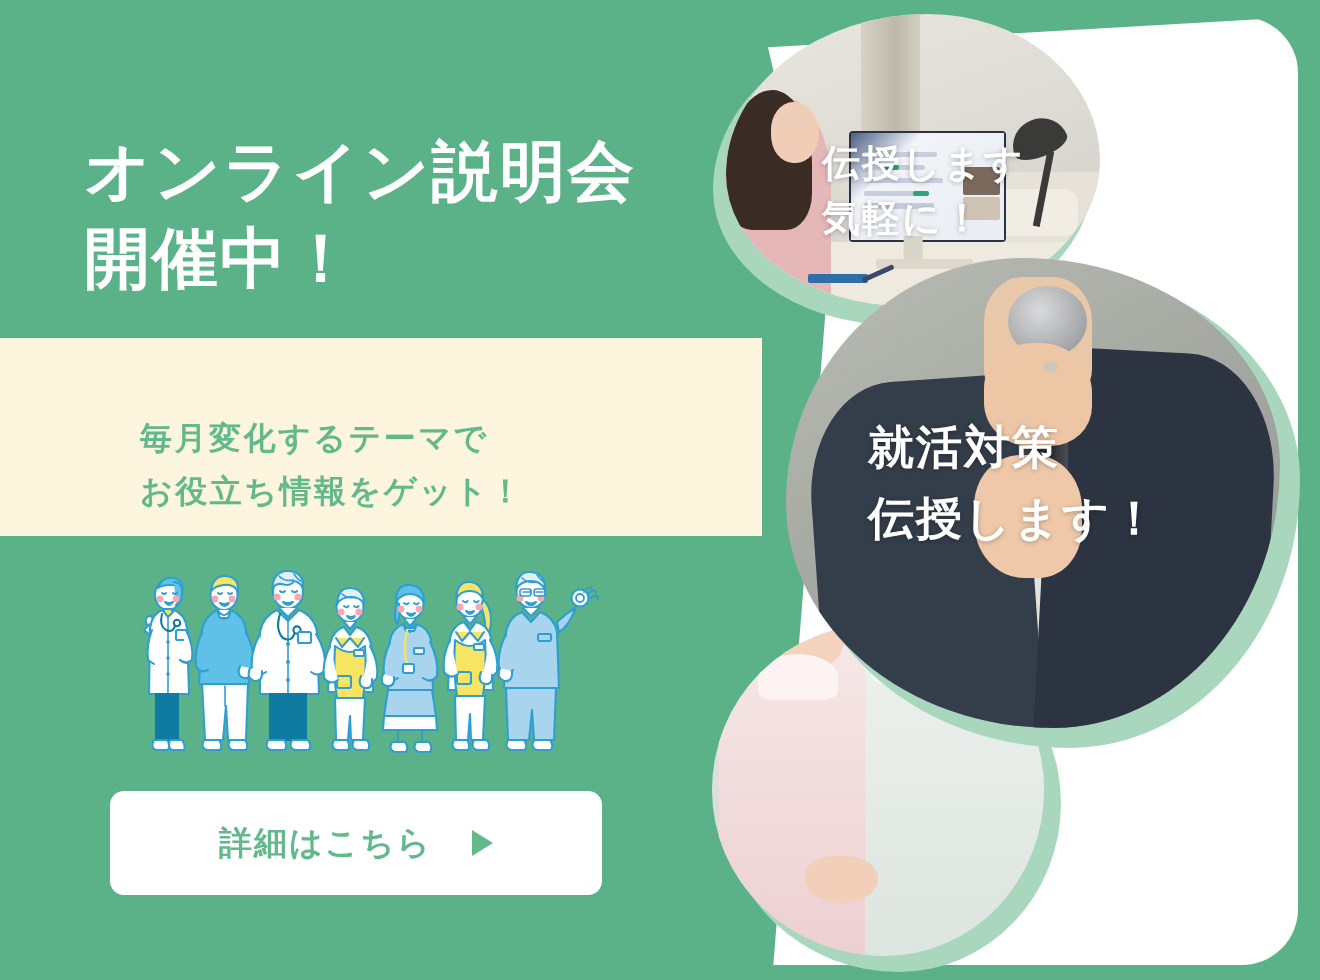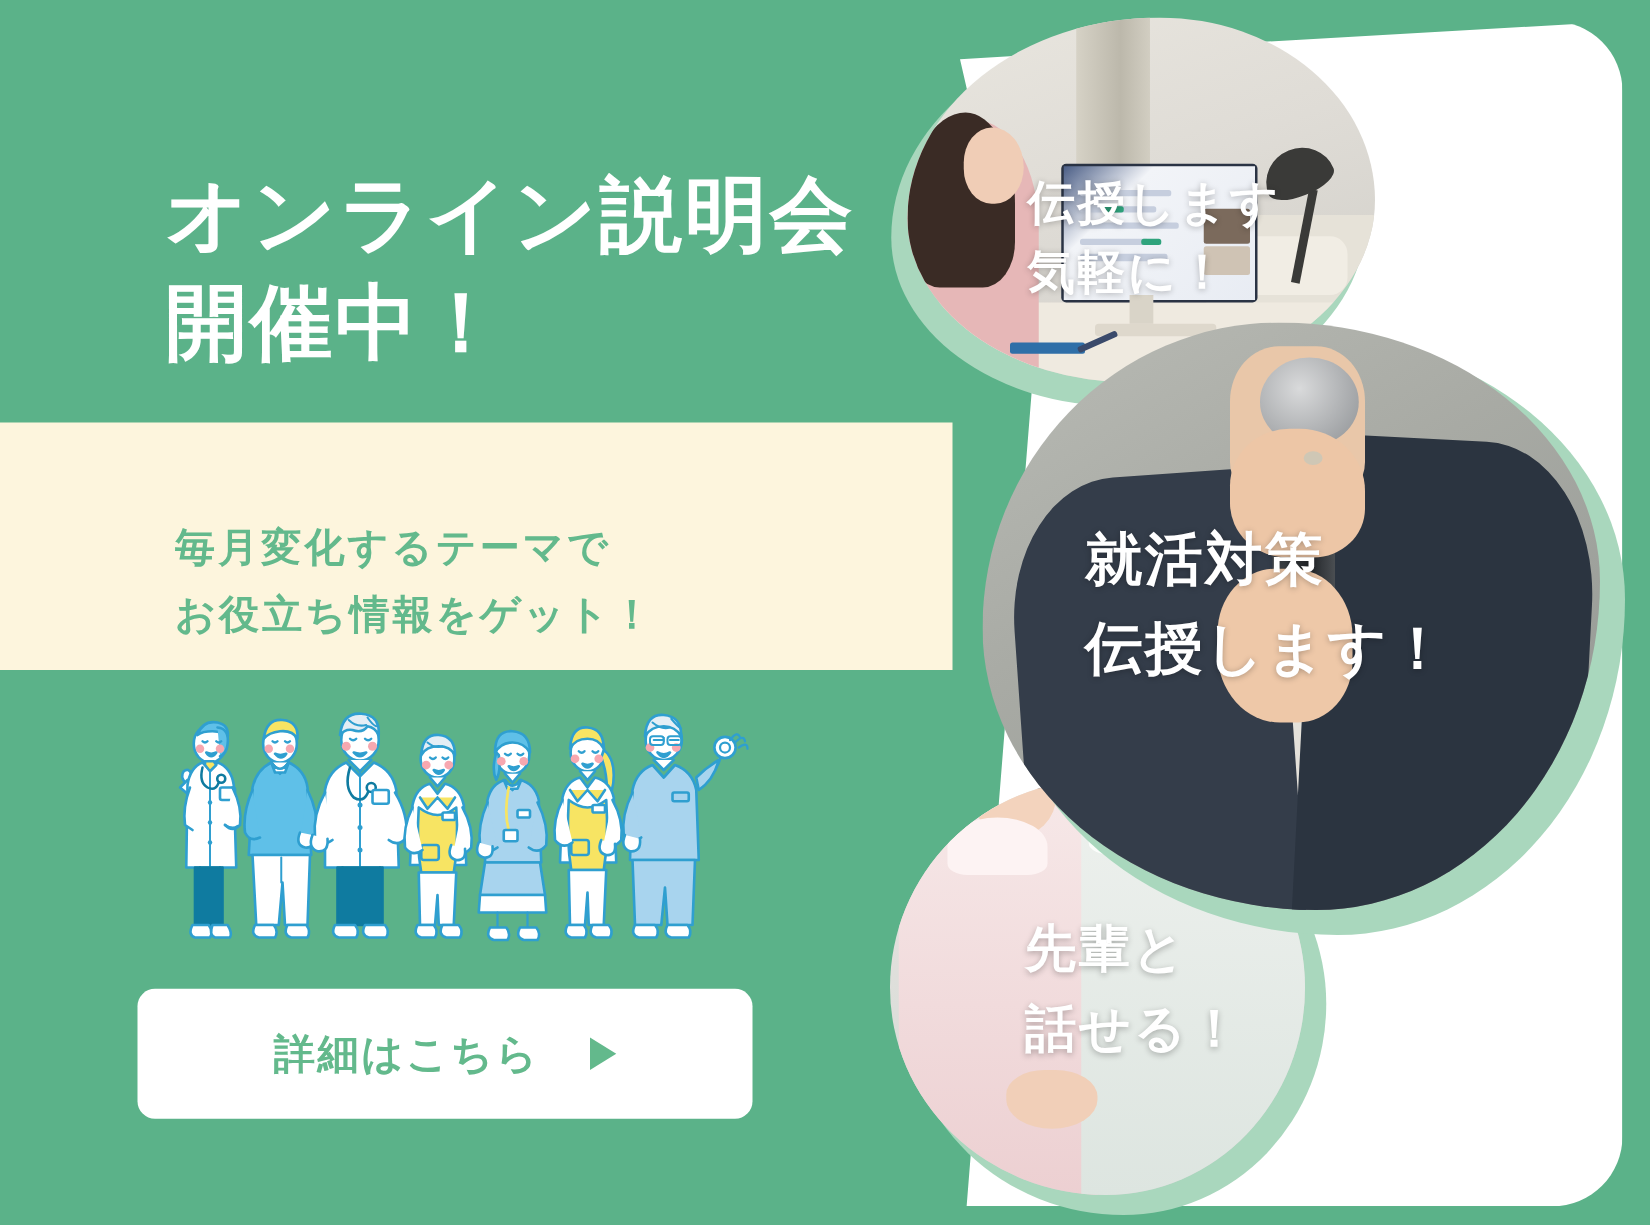--- a/index.html
+++ b/index.html
@@ -18,21 +18,21 @@
   
   .cream-band{
     position:absolute;left:0;top:338px;width:762px;height:198px;
     background:#fdf5dd;
   }
 
   
   .headline{
     position:absolute;left:84px;top:84px;width:640px;
     color:#ffffff;font-weight:bold;font-size:66px;line-height:1.32;
-    letter-spacing:2px;white-space:pre-line;margin-left:48px;
+    letter-spacing:2px;white-space:pre-line;
   }
   .subcopy{
     position:absolute;left:92px;top:380px;width:620px;
     color:#63b98c;font-weight:bold;font-size:32px;line-height:1.65;
     letter-spacing:2.5px;white-space:pre-line;margin-left:48px;
   }
 
   
   .cta{
     position:absolute;left:110px;top:791px;width:492px;height:104px;
@@ -414,16 +414,14 @@
       <div class="p2-hand1"></div>
       <div class="p2-ring"></div>
       <div class="p2-hand2"></div>
     </div>
   </div>
 
   <div class="photo-caption cap1">伝授します
 気軽に！</div>
   <div class="photo-caption cap2">就活対策
 伝授します！</div>
-  <div class="photo-caption cap3">先輩と
-話せる！</div>
 
 </div>
 
 </body></html>

